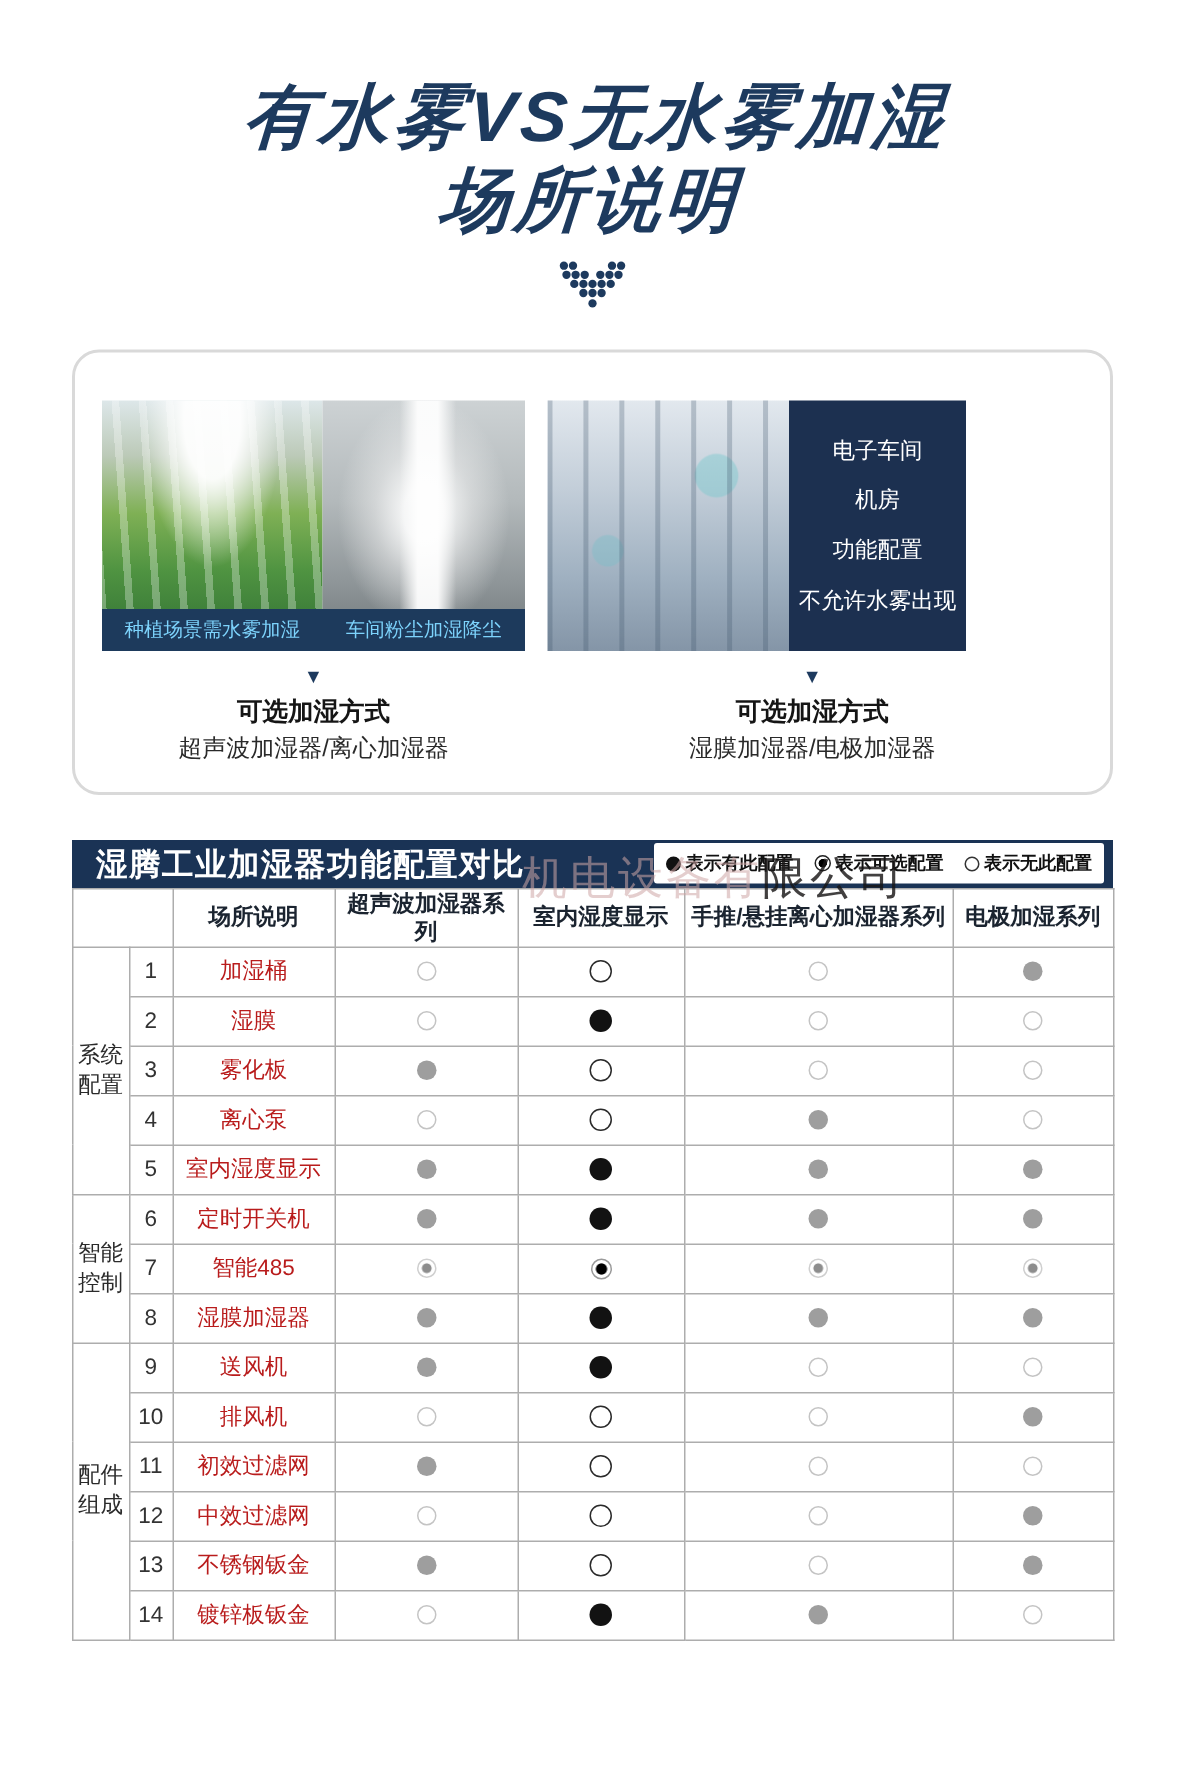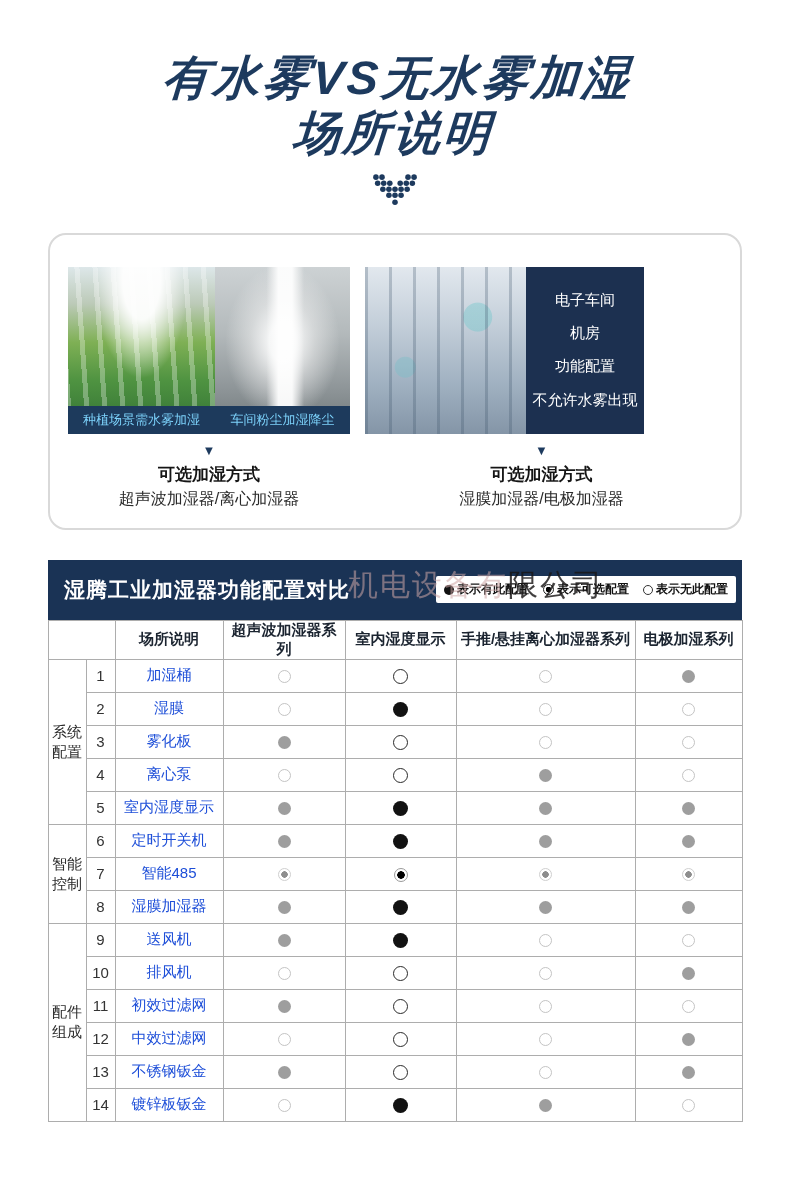--- a/index.html
+++ b/index.html
@@ -45,39 +45,39 @@
     text-align:center; font-size:15px; padding:10px 4px; }
   .method-row { display:flex; margin-top:10px; }
   .method-block { text-align:center; }
   .method-block.left { width:282px; margin-right:15px; }
   .method-block.right { width:353px; }
   .down-arrow { color:#1d3a5e; font-size:13px; line-height:1; }
   .method-title { margin-top:6px; font-size:17px; font-weight:700; color:#151515; }
   .method-options { margin-top:3px; font-size:16px; color:#2a2a2a; }
 
   
-  .table-header-bar { width:694px; margin:30px auto 0; height:60px; background:#1a3355;
+  .table-header-bar { width:694px; margin:30px auto 0; height:32px; background:#1a3355;
     display:flex; align-items:center; justify-content:space-between; padding:0 6px 0 16px;
     position:relative;gap:16px; }
   .table-title { color:#ffffff; font-size:21px; font-weight:700; letter-spacing:1px; }
   .legend-box { background:#ffffff; border-radius:2px; height:27px; display:flex;
     align-items:center; padding:0 8px; gap:14px; }
   .legend-item { display:flex; align-items:center; gap:3px; font-size:12px; font-weight:600; color:#111; white-space:nowrap; }
   .watermark { position:absolute; left:300px; top:5px; font-size:30px; letter-spacing:2px;
     font-weight:400; white-space:nowrap; z-index:5; pointer-events:none; display:flex; }
   .wm1 { color:rgba(205,165,165,0.55); }
   .wm2 { color:rgba(25,22,22,0.82); }
 
   table.cfg { width:694px; margin:0 auto; border-collapse:collapse; table-layout:fixed; }
   table.cfg th, table.cfg td { border:1px solid #adadad; height:33px; text-align:center;
     vertical-align:middle; padding:0 2px; }
   table.cfg th { font-size:15px; font-weight:700; color:#1b2430; background:#fff; }
   td.group-cell { font-size:15px; color:#2b2b2b; line-height:1.35; }
   td.num-cell { font-size:15px; color:#333; }
-  td.label-cell { font-size:15px; color:#1d4ed8; }
+  td.label-cell { font-size:15px; color:#b91c1c; }
 
   
   .sym { display:inline-block; width:13px; height:13px; border-radius:50%; vertical-align:middle; }
   .c-has.gray { background:#9e9e9e; }
   .c-has.dark { background:#121212; width:15px; height:15px; }
   .c-none.gray { border:1.5px solid #c4c4c4; background:transparent; }
   .c-none.dark { border:1.7px solid #2a2a2a; background:transparent; width:15px; height:15px; }
   .c-opt.gray { border:1px solid #cfcfcf; background:radial-gradient(circle, #8d8d8d 0 3px, rgba(0,0,0,0) 3.5px); }
   .c-opt.dark { border:1px solid #9a9a9a; background:radial-gradient(circle, #000 0 3.5px, rgba(0,0,0,0) 4px); width:14px; height:14px; }
   .sym.lg-has { width:10px; height:10px; background:#111; }

